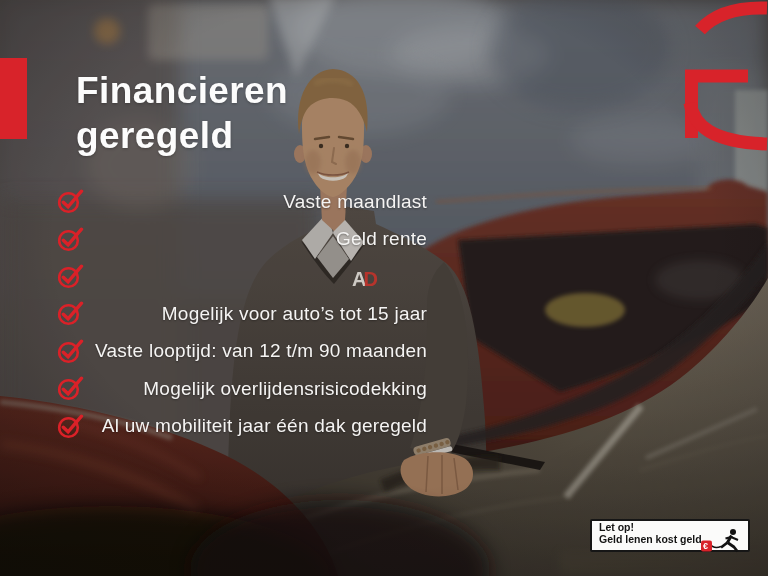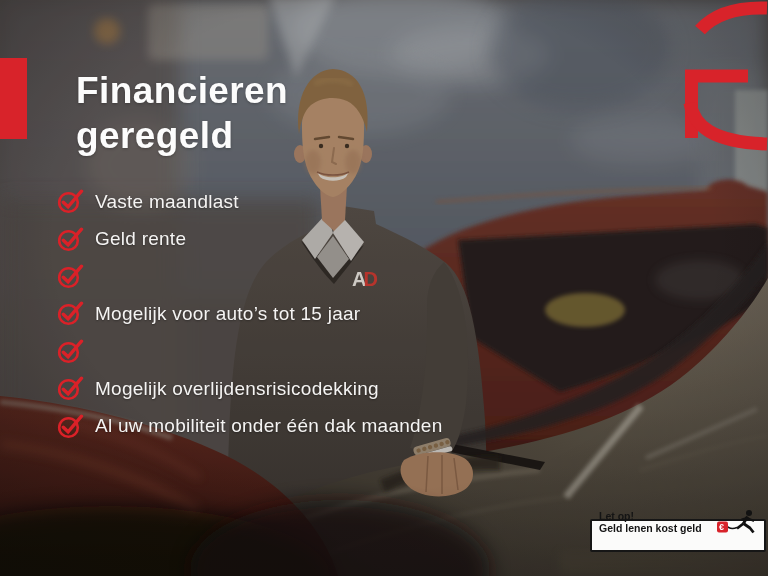--- a/index.html
+++ b/index.html
@@ -9,37 +9,37 @@
   }
   .bg{position:absolute;left:0;top:0;width:768px;height:576px;display:block;}
   .red-bar{position:absolute;left:0;top:58px;width:27px;height:81px;background:#d8232a;}
   .title{
     position:absolute;left:58px;top:50px;margin:18px;color:#fcfcfc;
     font-size:37px;line-height:45px;font-weight:600;letter-spacing:.4px;
     text-shadow:0 1px 3px rgba(0,0,0,.25);
   }
   .title span{display:block;}
   .checklist{position:absolute;left:57px;top:183px;margin:0;padding:0;list-style:none;}
-  .check-item{display:flex;align-items:center;height:37.4px;}
+  .check-item{display:flex;align-items:center;height:37.4px;justify-content:space-between;}
   .check-icon{width:28px;height:25px;margin-right:10px;flex:none;}
   .check-label{
     color:#f5f4f3;font-size:19px;font-weight:500;letter-spacing:.25px;
     white-space:nowrap;text-shadow:0 1px 2px rgba(0,0,0,.35);
   }
   .brand-mark{position:absolute;right:0;top:0;width:100px;height:160px;}
   .sweater-logo{
     position:absolute;left:352px;top:268px;font-size:20px;font-weight:700;
     letter-spacing:-3px;opacity:.93;
   }
   .sweater-logo .a{color:#d9d5cf;}
   .sweater-logo .d{color:#bf332b;}
   .warning{
-    position:absolute;left:590px;top:519px;width:176px;height:33px;box-sizing:border-box;
+    position:absolute;left:590px;top:519px;width:160px;height:33px;box-sizing:border-box;
     background:#fbfbfa;border:2px solid #161616;border-radius:2px;
-    display:flex;align-items:flex-end;padding:0 4px 16px 7px;
+    display:flex;align-items:flex-start;padding:0 4px 16px 7px;
   }
   .warning-text{flex:1;}
   .warning-text div{font-size:10.5px;line-height:12px;font-weight:700;color:#141414;white-space:nowrap;}
   .warning-logo{width:44px;height:26px;flex:none;margin-left:-14px;margin-top:6px;}
 </style>
 </head>
 <body>
 
 <div class="stage">
 
@@ -216,34 +216,35 @@
           <circle cx="11" cy="13.5" r="9.3" fill="none" stroke="#da2128" stroke-width="2.6"></circle>
           <path d="M5.8,13.2 L10.6,17.8 L24,2.2" fill="none" stroke="#da2128" stroke-width="3.4" stroke-linecap="round"></path>
         </svg>
       <span class="check-label">Mogelijk voor auto’s tot 15 jaar</span>
     </li>
     <li class="check-item">
       <svg class="check-icon" viewBox="0 0 27 25">
           <circle cx="11" cy="13.5" r="9.3" fill="none" stroke="#da2128" stroke-width="2.6"></circle>
           <path d="M5.8,13.2 L10.6,17.8 L24,2.2" fill="none" stroke="#da2128" stroke-width="3.4" stroke-linecap="round"></path>
         </svg>
+      <span class="check-label">Vaste looptijd: van 12 t/m 90 maanden</span>
     </li>
     <li class="check-item">
       <svg class="check-icon" viewBox="0 0 27 25">
           <circle cx="11" cy="13.5" r="9.3" fill="none" stroke="#da2128" stroke-width="2.6"></circle>
           <path d="M5.8,13.2 L10.6,17.8 L24,2.2" fill="none" stroke="#da2128" stroke-width="3.4" stroke-linecap="round"></path>
         </svg>
       <span class="check-label">Mogelijk overlijdensrisicodekking</span>
     </li>
     <li class="check-item">
       <svg class="check-icon" viewBox="0 0 27 25">
           <circle cx="11" cy="13.5" r="9.3" fill="none" stroke="#da2128" stroke-width="2.6"></circle>
           <path d="M5.8,13.2 L10.6,17.8 L24,2.2" fill="none" stroke="#da2128" stroke-width="3.4" stroke-linecap="round"></path>
         </svg>
-      <span class="check-label">Al uw mobiliteit onder één dak maanden</span>
+      <span class="check-label">Al uw mobiliteit jaar één dak geregeld</span>
     </li>
   </ul>
 
   <svg class="brand-mark" viewBox="668 0 100 160">
     <path d="M700,30 C716,12 740,7 767,8" fill="none" stroke="#d8232a" stroke-width="13"></path>
     <path d="M748,76 L691.5,76 L691.5,138" fill="none" stroke="#d8232a" stroke-width="13" stroke-linejoin="miter"></path>
     <path d="M690,103 C694,126 712,142 767,144" fill="none" stroke="#d8232a" stroke-width="13"></path>
   </svg>
 
   <div class="sweater-logo"><span class="a">A</span><span class="d">D</span></div>

